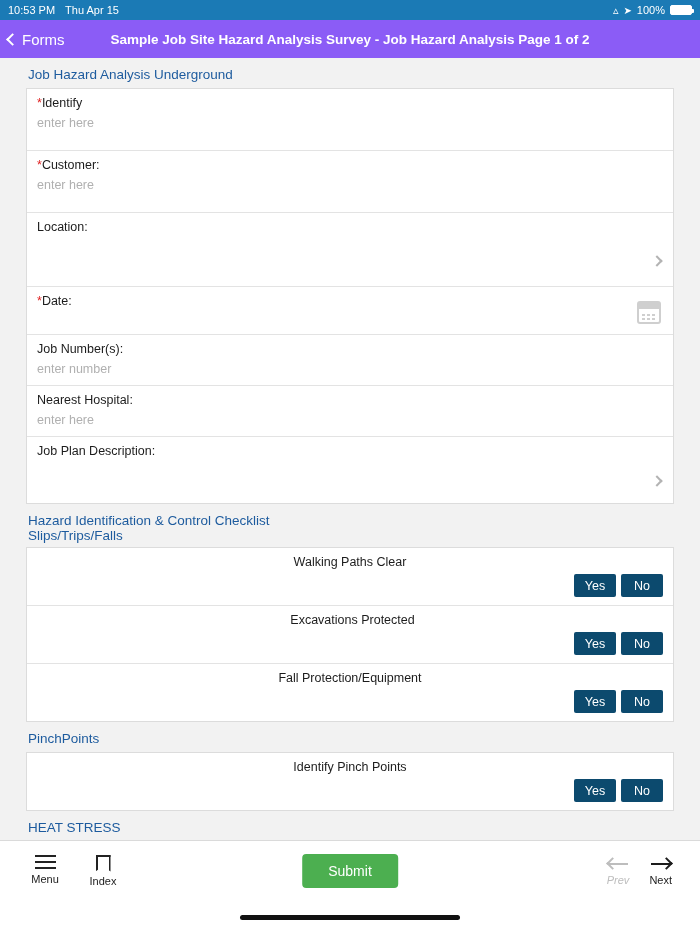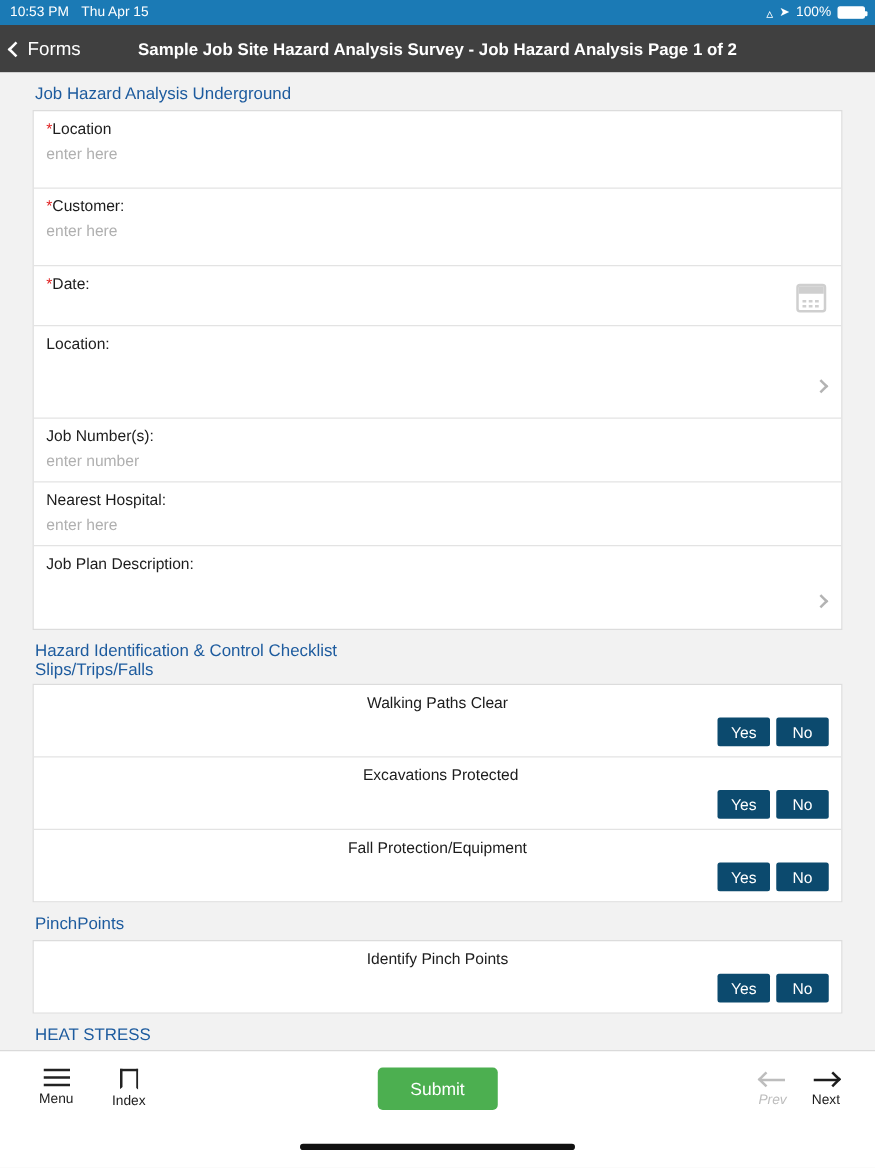--- a/index.html
+++ b/index.html
@@ -41,21 +41,21 @@
     content: "";
     position: absolute; right: -3px; top: 3px;
     width: 2px; height: 4px; background: #ffffff; border-radius: 0 1px 1px 0;
   }
   .wifi-ic { font-size: 11px; }
   .loc-ic { font-size: 10px; }
 
   
   .titlebar {
     height: 38px;
-    background: #404040;
+    background: #8b5cf6;
     color: #ffffff;
     display: flex;
     align-items: center;
     position: relative;
     flex: none;
   }
   .back-btn {
     display: flex; align-items: center; gap: 4px;
     padding-left: 8px;
     font-size: 15px;
@@ -301,42 +301,42 @@
   </div>
 
   <div class="body">
 
     <div class="section-header">Job Hazard Analysis Underground</div>
 
     <div class="card">
 
       <div class="row tall">
         <div class="label">
-          <span class="req">*</span><span>Location</span>
+          <span class="req">*</span><span>Identify</span>
         </div>
         <div class="placeholder">enter here</div>
       </div>
 
       <div class="row tall">
         <div class="label">
           <span class="req">*</span><span>Customer:</span>
         </div>
         <div class="placeholder">enter here</div>
       </div>
 
+      <div class="row loc">
+        <div class="label">Location:</div>
+        <div class="chev-right loc"></div>
+      </div>
+
       <div class="row date">
         <div class="label">
           <span class="req">*</span><span>Date:</span>
         </div>
         <div class="cal-icon"></div>
-      </div>
-
-      <div class="row loc">
-        <div class="label">Location:</div>
-        <div class="chev-right loc"></div>
       </div>
 
       <div class="row">
         <div class="label">Job Number(s):</div>
         <div class="placeholder">enter number</div>
       </div>
 
       <div class="row">
         <div class="label">Nearest Hospital:</div>
         <div class="placeholder">enter here</div>

